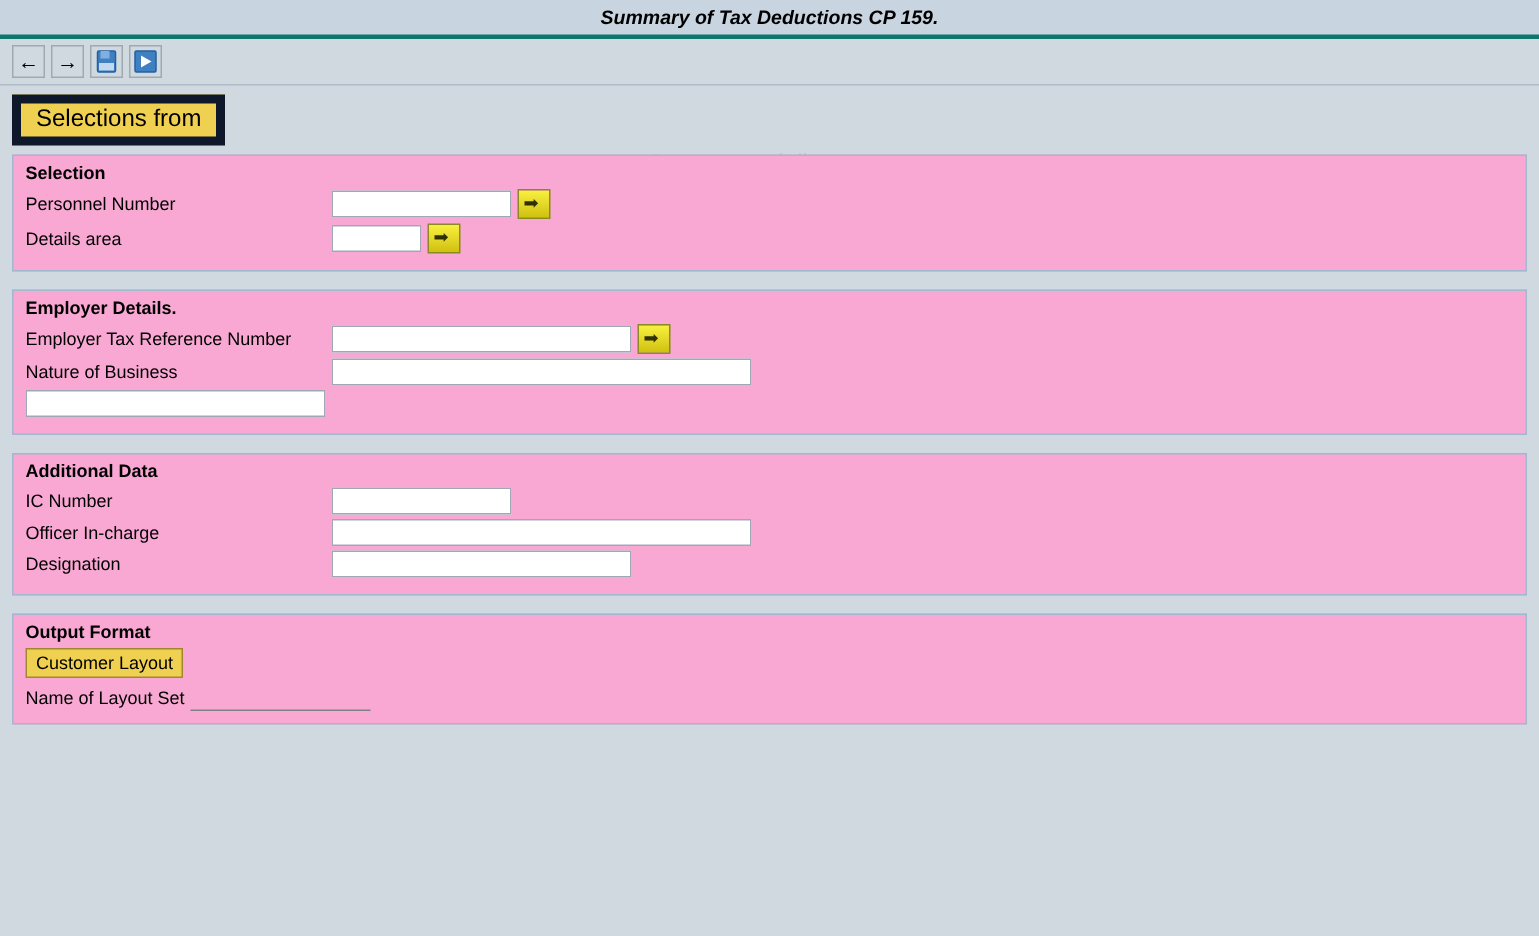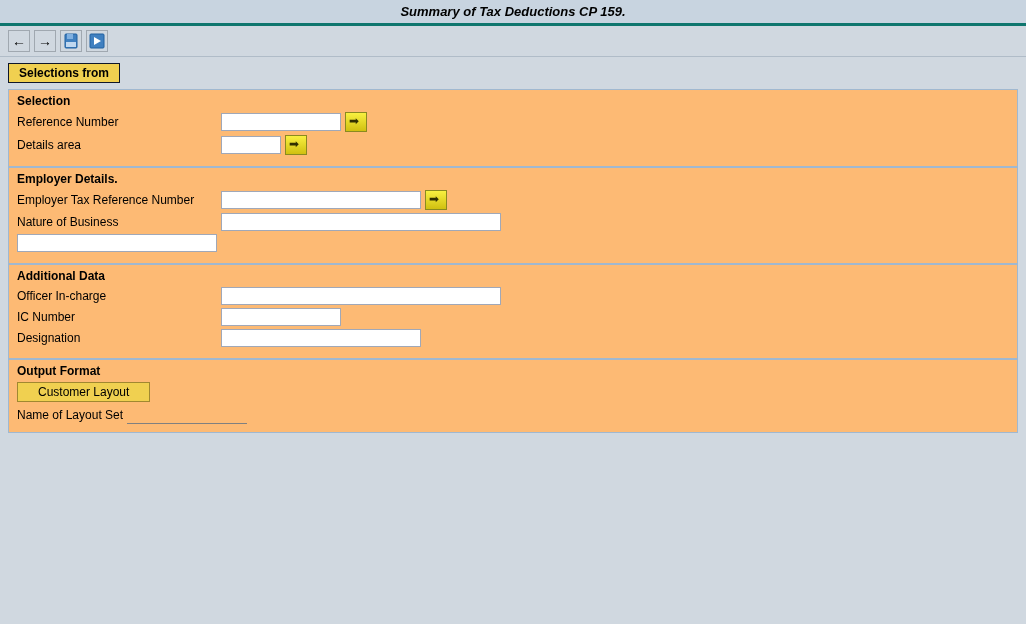--- a/index.html
+++ b/index.html
@@ -55,32 +55,32 @@
       opacity: 0.7;
     }
 
     .content-area {
       padding: 6px 8px;
       position: relative;
     }
 
     .selections-btn {
       background-color: #f0d050;
-      border: 1px solid #0f172a;
+      border: 6px solid #0f172a;
       padding: 2px 10px;
-      font-size: 12px;
+      font-size: 16px;
       cursor: pointer;
       margin-bottom: 6px;
-      font-weight: bold;
+      font-weight: normal;
     }
 
     .section {
-      background-color: #fdba74;
+      background-color: #f9a8d4;
       border: 1px solid #a0b8d0;
-      margin-bottom: 0;
+      margin-bottom: 12px;
       padding: 4px 8px 8px 8px;
     }
 
     .section-title {
       font-weight: bold;
       font-size: 12px;
       margin-bottom: 4px;
       color: #000;
     }
 
@@ -126,21 +126,21 @@
       font-size: 12px;
       position: absolute;
       top: 1px;
       left: 3px;
       color: #303000;
     }
 
     .customer-layout-btn {
       background-color: #f0d050;
       border: 1px solid #a08830;
-      padding: 2px 20px;
+      padding: 2px 6px;
       font-size: 12px;
       cursor: pointer;
       margin-bottom: 4px;
     }
 
     .layout-name-row {
       display: flex;
       align-items: center;
       gap: 4px;
     }
@@ -193,21 +193,21 @@
 
 <div class="content-area">
 
   <button class="selections-btn">Selections from</button>
 
   
   <div class="section">
     <div class="section-title">Selection</div>
 
     <div class="form-row">
-      <span class="form-label">Reference Number</span>
+      <span class="form-label">Personnel Number</span>
       <input class="form-input input-md" type="text" value="" style="">
       <div class="sap-arrow"></div>
     </div>
 
     <div class="form-row">
       <span class="form-label">Details area</span>
       <input class="form-input input-sm" type="text" value="" style="">
       <div class="sap-arrow"></div>
     </div>
   </div>
@@ -231,27 +231,27 @@
     <div class="form-row">
       <input class="form-input input-lg" type="text" value="" style="">
     </div>
   </div>
 
   
   <div class="section">
     <div class="section-title">Additional Data</div>
 
     <div class="form-row">
+      <span class="form-label">IC Number</span>
+      <input class="form-input input-md" type="text" value="" style="">
+    </div>
+
+    <div class="form-row">
       <span class="form-label">Officer In-charge</span>
       <input class="form-input" style="width: 280px;" type="text" value="">
-    </div>
-
-    <div class="form-row">
-      <span class="form-label">IC Number</span>
-      <input class="form-input input-md" type="text" value="" style="">
     </div>
 
     <div class="form-row">
       <span class="form-label">Designation</span>
       <input class="form-input input-lg" type="text" value="" style="">
     </div>
 
   </div>
 
   

